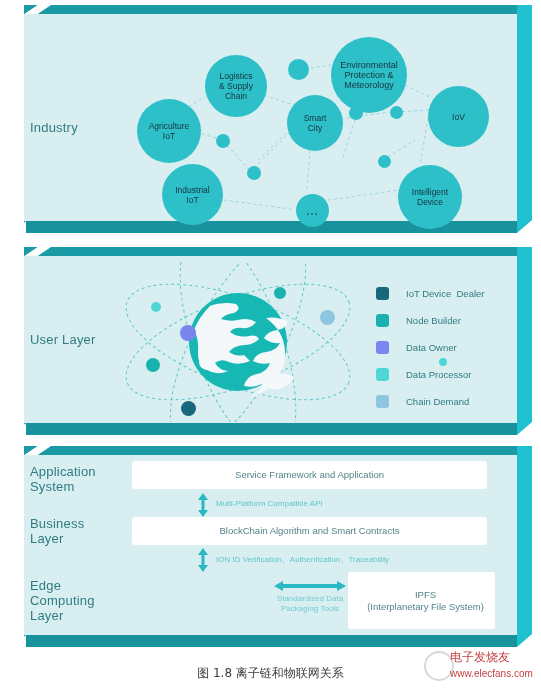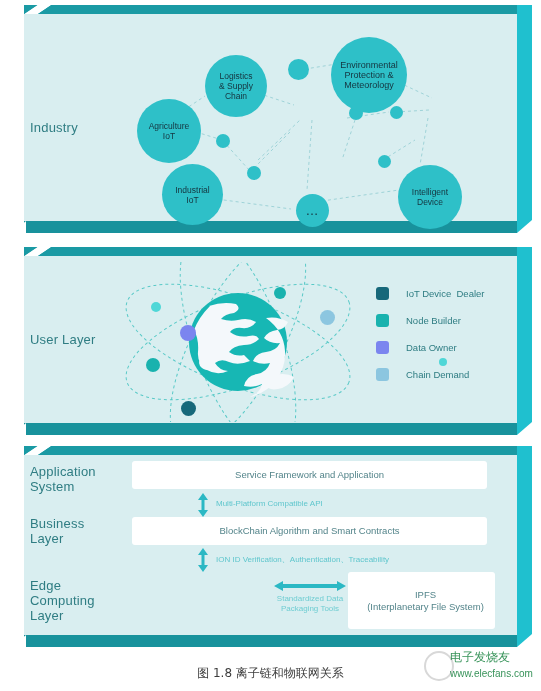--- a/index.html
+++ b/index.html
@@ -82,21 +82,21 @@
   }
   .vtxt{position:absolute;color:#6fcdd2;font-size:8px;line-height:10px;
         text-align:center;white-space:pre-line;}
 
   .caption{
     position:absolute;left:0;width:541px;text-align:center;
     color:#3c3c3c;font-size:12px;
     font-family:"DejaVu Sans","Liberation Sans",sans-serif;
   }
   .watermark{
-    position:absolute;color:#15803d;font-size:10px;line-height:11px;
+    position:absolute;color:#b91c1c;font-size:10px;line-height:11px;
     text-align:right;white-space:pre-line;opacity:.85;
   }
   .wm-ring{
     position:absolute;width:26px;height:26px;border:2px solid #d8d8d8;
     border-radius:50%;
   }
 </style>
 </head>
 <body>
 
@@ -138,24 +138,31 @@
       <div class="bubble dot" style="left: 378px; top: 155px; width: 13px; height: 13px;"></div>
       <div class="bubble" style="left: 137px; top: 99px; width: 64px; height: 64px;">
         <span class="btxt">Agriculture
 IoT</span>
       </div>
       <div class="bubble" style="left: 205px; top: 55px; width: 62px; height: 62px;">
         <span class="btxt">Logistics
 &amp; Supply
 Chain</span>
       </div>
+      <div class="bubble" style="left: 287px; top: 95px; width: 56px; height: 56px;">
+        <span class="btxt">Smart
+City</span>
+      </div>
       <div class="bubble" style="left: 331px; top: 37px; width: 76px; height: 76px; font-size: 9px;">
         <span class="btxt">Environmental
 Protection &amp;
 Meteorology</span>
+      </div>
+      <div class="bubble" style="left: 428px; top: 86px; width: 61px; height: 61px;">
+        <span class="btxt">IoV</span>
       </div>
       <div class="bubble" style="left: 162px; top: 164px; width: 61px; height: 61px;">
         <span class="btxt">Industrial
 IoT</span>
       </div>
       <div class="bubble" style="left: 398px; top: 165px; width: 64px; height: 64px;">
         <span class="btxt">Intelligent
 Device</span>
       </div>
       <div class="bubble" style="left: 296px; top: 194px; width: 33px; height: 33px; font-size: 13px; letter-spacing: 1px;">
@@ -204,20 +211,24 @@
       </div>
       <div class="legend-row">
         <span class="legend-sw" style="background: rgb(25, 178, 174);"></span>
         <span class="legend-lbl">Node Builder</span>
       </div>
       <div class="legend-row">
         <span class="legend-sw" style="background: rgb(123, 133, 239);"></span>
         <span class="legend-lbl">Data Owner</span>
       </div>
       <div class="legend-row">
+        <span class="legend-sw" style="background: rgb(79, 215, 215);"></span>
+        <span class="legend-lbl">Data Processor</span>
+      </div>
+      <div class="legend-row">
         <span class="legend-sw" style="background: rgb(140, 198, 224);"></span>
         <span class="legend-lbl">Chain Demand</span>
       </div>
     </div>
 
   <div class="panel" style="left:24px;top:455px;width:493px;height:180px;">
     <div class="face"></div>
     <div class="top-bevel"></div>
     <div class="bot-bevel"></div>
     <div class="right-bevel"></div>

